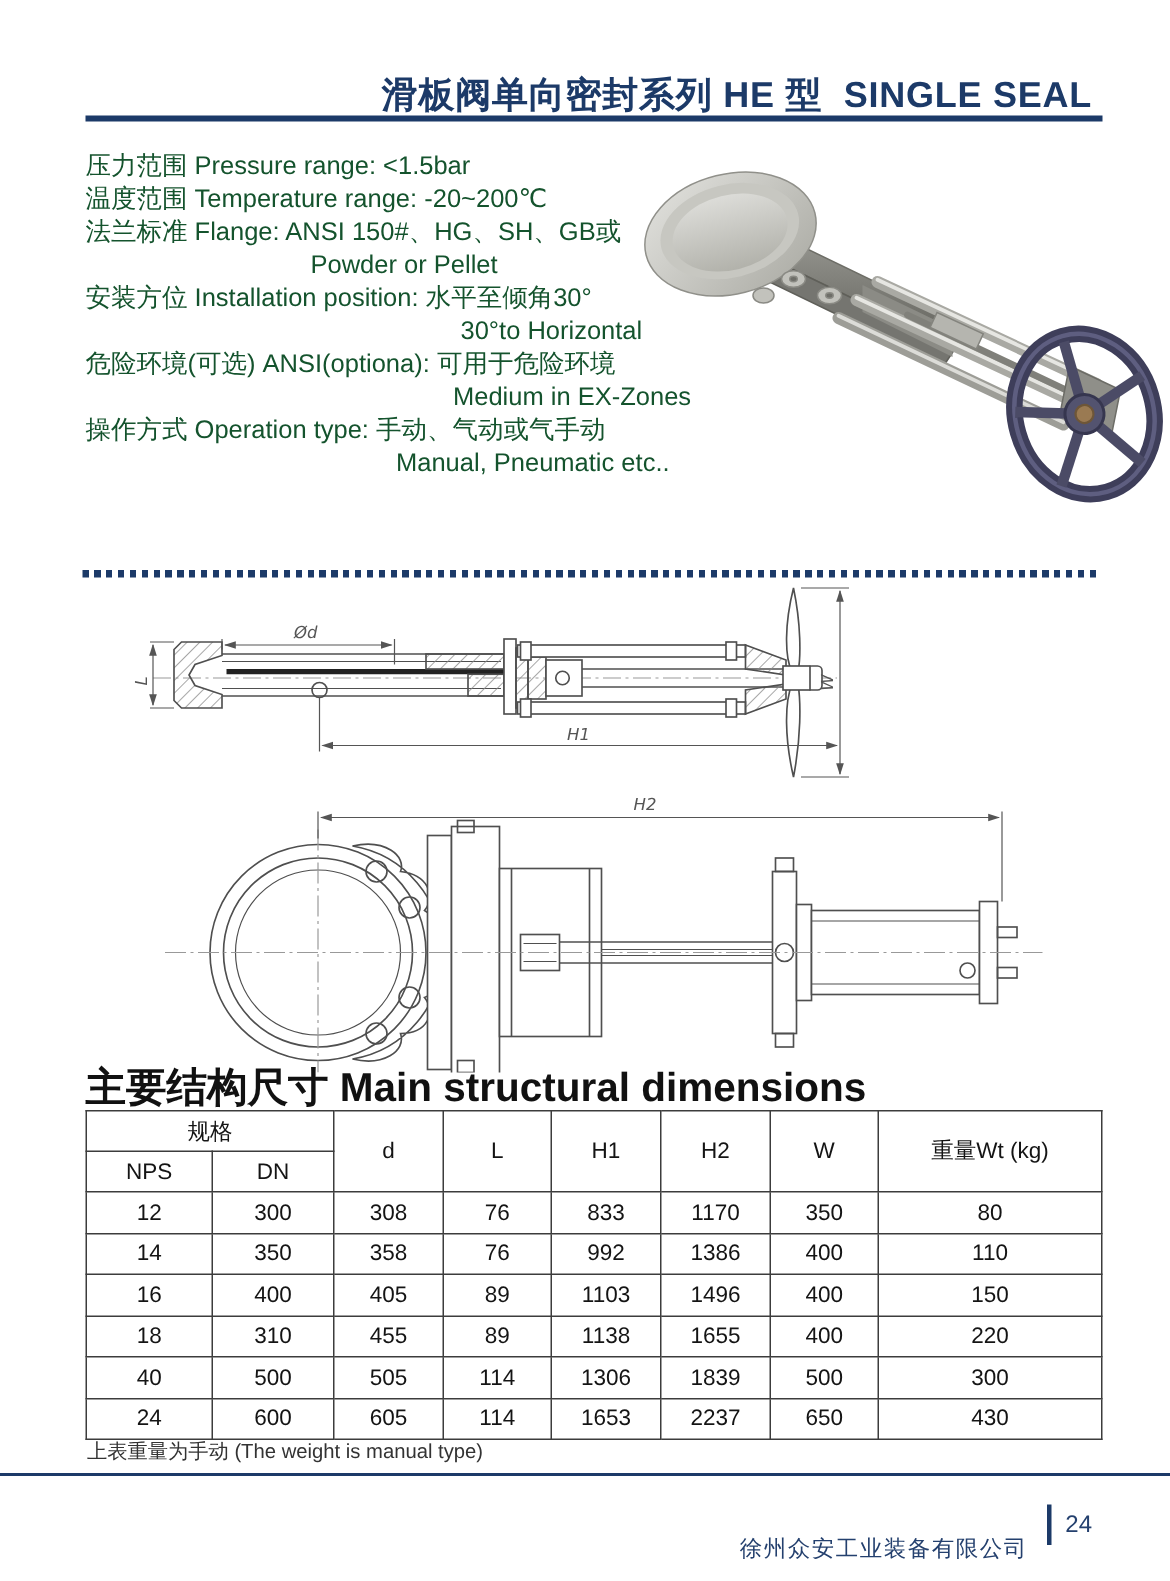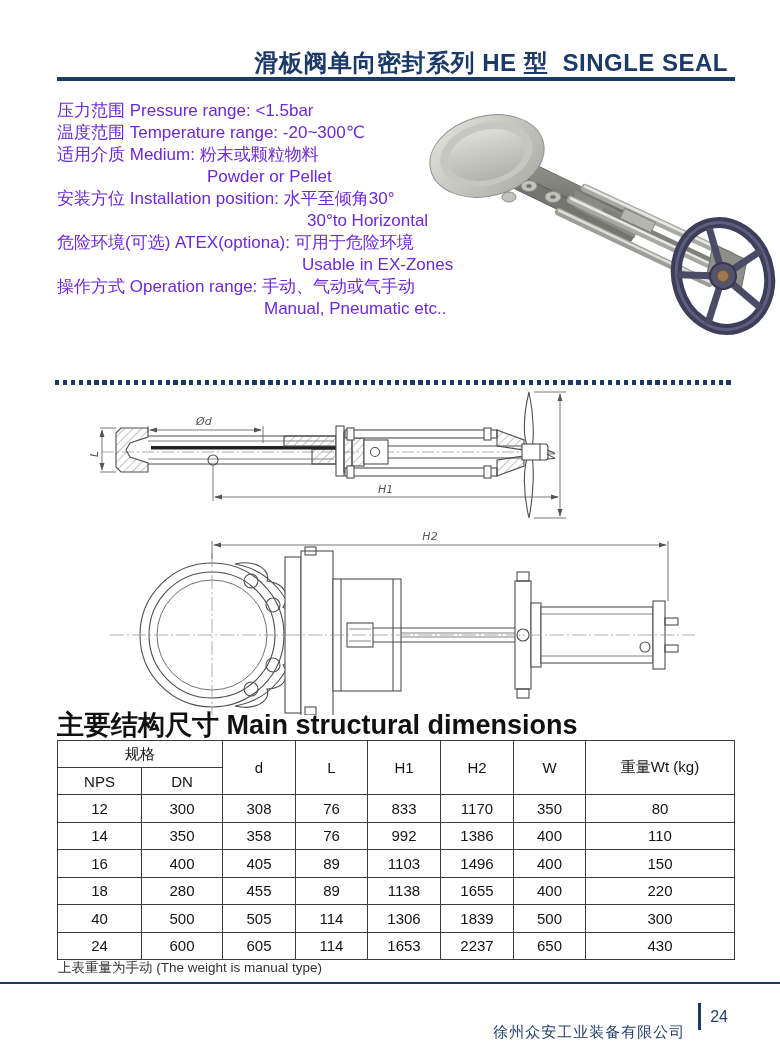--- a/index.html
+++ b/index.html
@@ -8,21 +8,21 @@
     font-family:"Liberation Sans","DejaVu Sans",sans-serif;
     -webkit-font-smoothing:antialiased;
   }
   
   .title{
     position:absolute;top:47px;right:52px;
     font-size:24px;font-weight:600;color:#1c3a68;letter-spacing:.5px;white-space:pre;margin-left:35px;
   }
   .title-rule{position:absolute;left:57px;width:678px;top:77px;height:4px;background:#1c3a68;}
   
-  .specs{position:absolute;left:57px;top:100px;width:420px;font-size:17px;line-height:22px;color:#6d28d9;}
+  .specs{position:absolute;left:57px;top:100px;width:420px;font-size:17px;line-height:22px;color:#14532d;}
   .spec-line{white-space:pre;}
   
   .product{position:absolute;left:425px;top:98px;}
   
   .dots{
     position:absolute;left:55px;top:380px;width:679px;height:5px;
     background:repeating-linear-gradient(to right,#1c3a68 0 4.2px,transparent 4.2px 7.9px);
   }
   .drawing1{position:absolute;left:88px;top:388px;}
   .drawing2{position:absolute;left:85px;top:523px;}
@@ -51,28 +51,28 @@
 </head>
 <body>
 
 <div class="page">
 
   <div class="title">滑板阀单向密封系列 HE 型  SINGLE SEAL</div>
   <div class="title-rule"></div>
 
   <div class="specs">
       <div class="spec-line">压力范围 Pressure range: &lt;1.5bar</div>
-      <div class="spec-line">温度范围 Temperature range: -20~300℃</div>
-      <div class="spec-line">适用介质 Medium: 粉末或颗粒物料</div>
+      <div class="spec-line">温度范围 Temperature range: -20~200℃</div>
+      <div class="spec-line">法兰标准 Flange: ANSI 150#、HG、SH、GB或</div>
       <div class="spec-line" style="padding-left: 150px;">Powder or Pellet</div>
       <div class="spec-line">安装方位 Installation position: 水平至倾角30°</div>
       <div class="spec-line" style="padding-left: 250px;">30°to Horizontal</div>
-      <div class="spec-line">危险环境(可选) ATEX(optiona): 可用于危险环境</div>
-      <div class="spec-line" style="padding-left: 245px;">Usable in EX-Zones</div>
-      <div class="spec-line">操作方式 Operation range: 手动、气动或气手动</div>
+      <div class="spec-line">危险环境(可选) ANSI(optiona): 可用于危险环境</div>
+      <div class="spec-line" style="padding-left: 245px;">Medium in EX-Zones</div>
+      <div class="spec-line">操作方式 Operation type: 手动、气动或气手动</div>
       <div class="spec-line" style="padding-left: 207px;">Manual, Pneumatic etc..</div>
     </div>
 
   <svg class="product" width="355" height="245" viewBox="0 0 355 245">
     <defs>
       <linearGradient id="gFlange" x1="0" y1="0" x2="1" y2="1">
         <stop offset="0" stop-color="#e3e3df"></stop>
           <stop offset="1" stop-color="#a9a9a2"></stop>
       </linearGradient>
       <linearGradient id="gDish" x1="0" y1="0" x2="0" y2="1">
@@ -319,21 +319,21 @@
           <td>400</td>
           <td>405</td>
           <td>89</td>
           <td>1103</td>
           <td>1496</td>
           <td>400</td>
           <td>150</td>
         </tr>
         <tr>
           <td>18</td>
-          <td>280</td>
+          <td>310</td>
           <td>455</td>
           <td>89</td>
           <td>1138</td>
           <td>1655</td>
           <td>400</td>
           <td>220</td>
         </tr>
         <tr>
           <td>40</td>
           <td>500</td>

